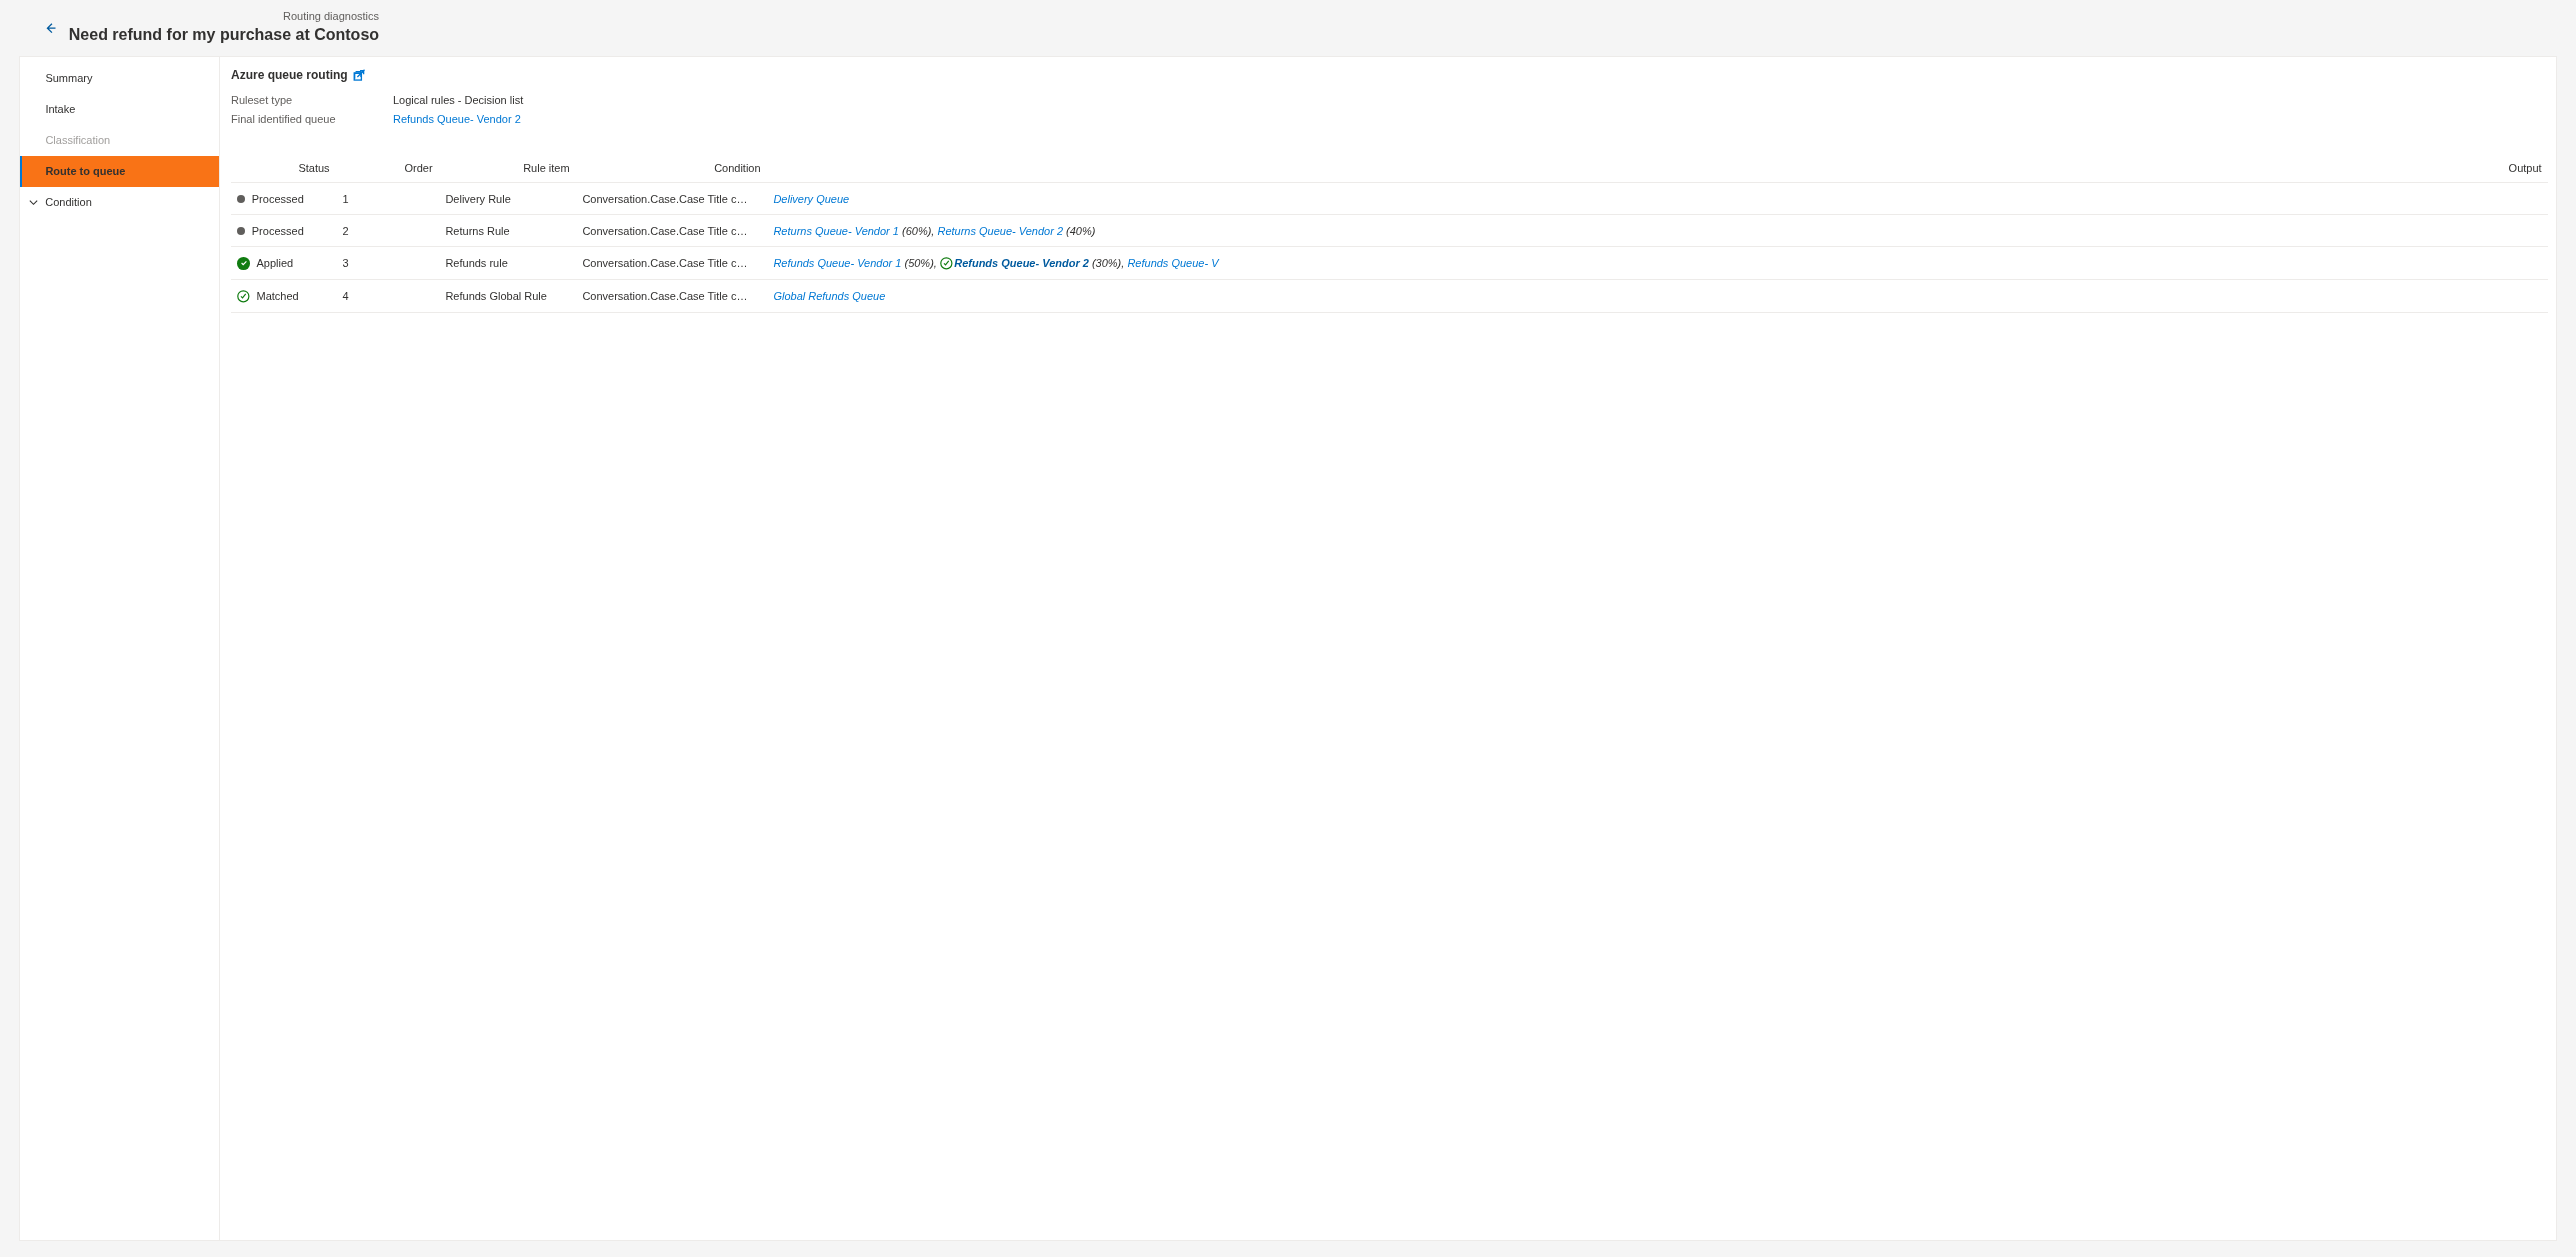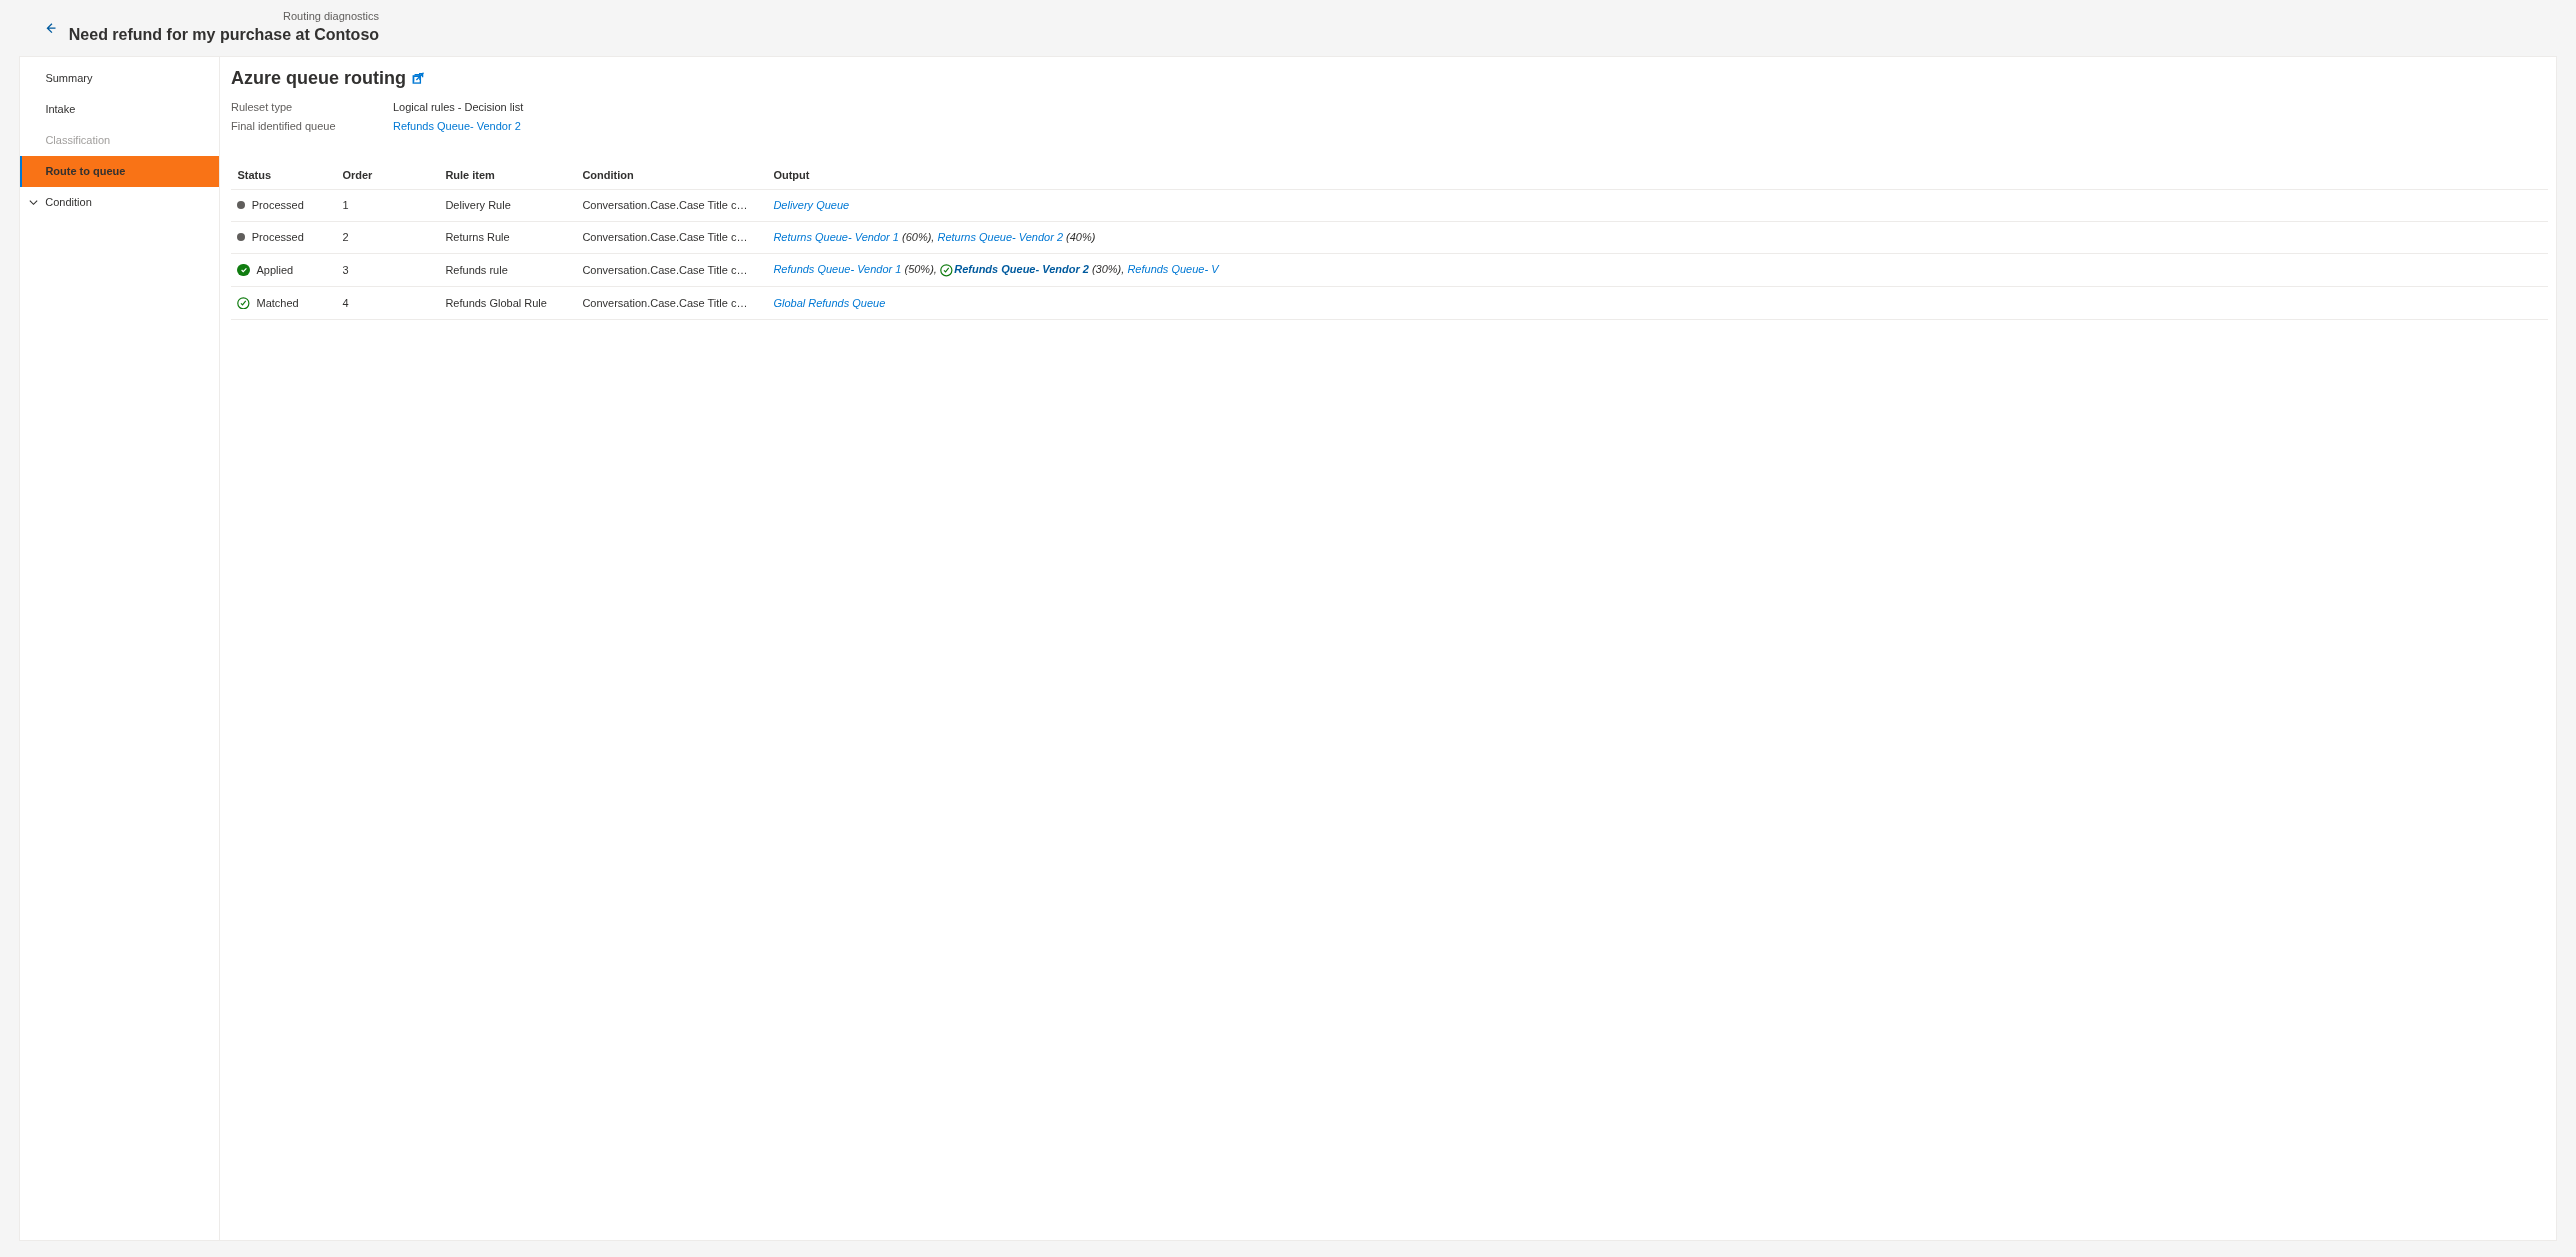--- a/index.html
+++ b/index.html
@@ -75,43 +75,43 @@
     width:2.4px;
     background:#0078d4;
   }
   .sidebar-item .chev { width:11px; height:11px; display:inline-flex; }
   .content {
     flex:1;
     padding: 11px 8px 8px 11px;
     overflow:hidden;
   }
   .content-title {
-    font-size:18px;
+    font-size:12px;
     font-weight:600;
     display:flex;
     align-items:center;
     gap:4.8px;
     margin-bottom:9.5px;
   }
   .content-title .popout { color:#0078d4; cursor:pointer; display:inline-flex; }
   .content-title .popout svg { width:14.3px; height:14.3px; }
   .meta-rows { margin-bottom:26px; }
   .meta-row { display:flex; padding:3.2px 0; font-size:11px; }
   .meta-label { width:162px; color:#605e5c; }
   .meta-value { color:#323130; display:flex; align-items:center; gap:3.2px; }
   .meta-value.link { color:#0078d4; cursor:pointer; }
   .info-icon { width:11px; height:11px; color:#0078d4; display:inline-flex; }
   table.rules {
     width:100%;
     border-collapse:collapse;
     table-layout:fixed;
   }
   table.rules th {
-    text-align:left;
-    font-weight:700;
+    text-align:right;
+    font-weight:400;
     font-size:11px;
     padding:8px 6.4px;
     border-bottom:0.8px solid #edebe9;
   }
   table.rules td {
     padding:9.5px 6.4px;
     border-bottom:0.8px solid #edebe9;
     font-size:11px;
     vertical-align:middle;
     white-space:nowrap;

